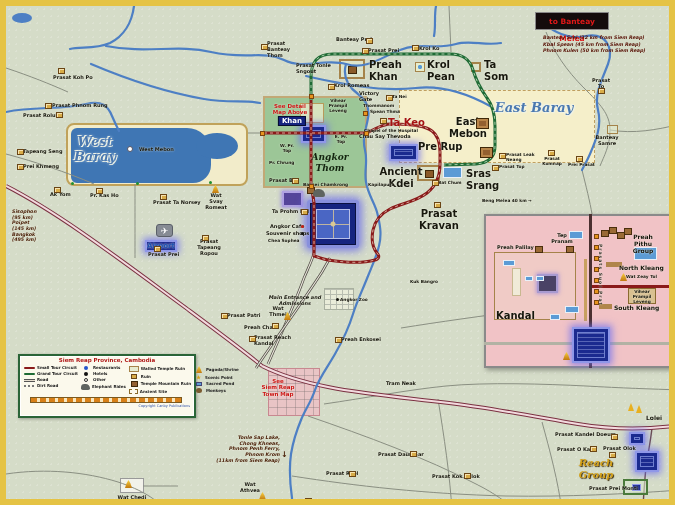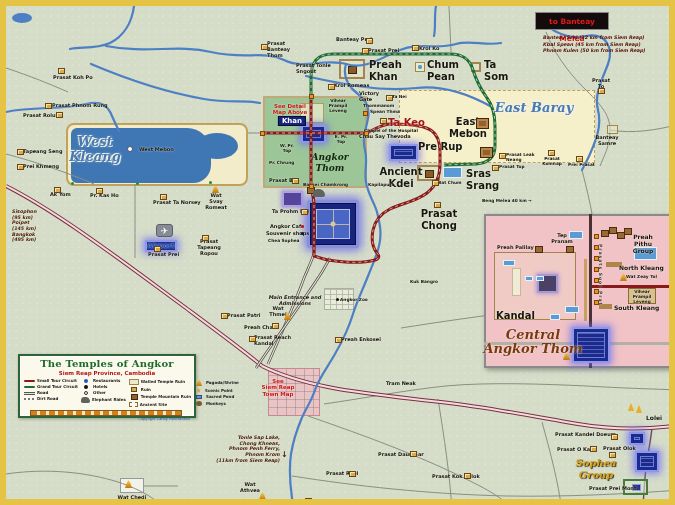--- a/index.html
+++ b/index.html
@@ -212,50 +212,48 @@
     <div class="st blue" style="left:629px;top:445px;width:24px;height:21px">
         <i></i>
       </div>
     <div class="st" style="left:617px;top:473px;width:25px;height:16px;border:2px solid #4a7a3a;background:rgba(215,230,205,.6)">
       <div class="st" style="left:7px;top:3px;width:9px;height:7px;background:#1b2a8f;border:1px solid #8f97e8"></div>
     </div>
   </div>
 
   <div id="markers" class="lay lay3">
       <div class="lbl region ctr" style="left: 89px; top: 128px;">West
-Kleang</div>
+Baray</div>
       <div class="lbl region ctr" style="left: 528px; top: 94px;">East Baray</div>
       <div class="lbl thom ctr" style="left: 324px; top: 146px;">Angkor
 Thom</div>
-      <div class="lbl script ctr" style="left: 527px; top: 322px;">Central
-Angkor Thom</div>
-      <div class="lbl goldscript ctr" style="left: 590px; top: 451px;">Sophea
+      <div class="lbl goldscript ctr" style="left: 590px; top: 451px;">Reach
 Group</div>
       <div class="lbl chip ctr" style="left: 286px; top: 110px;">Khan</div>
       <div class="lbl red ctr" style="left: 284px; top: 97px;">See Detail
 Map Above</div>
       <div class="lbl red ctr" style="left: 272px; top: 372px;">See
 Siem Reap
 Town Map</div>
       <div class="lbl redbold" style="left: 382px; top: 111px;">Ta Keo</div>
       <div class="lbl bold" style="left: 363px; top: 53px;">Preah
 Khan</div>
-      <div class="lbl bold" style="left: 421px; top: 53px;">Chum
+      <div class="lbl bold" style="left: 421px; top: 53px;">Krol
 Pean</div>
       <div class="lbl bold" style="left: 478px; top: 53px;">Ta
 Som</div>
       <div class="lbl bold ctr" style="left: 462px; top: 110px;">East
 Mebon</div>
       <div class="lbl bold" style="left: 412px; top: 135px;">Pre Rup</div>
       <div class="lbl bold ctr" style="left: 395px; top: 160px;">Ancient
 Kdei</div>
       <div class="lbl bold" style="left: 460px; top: 162px;">Sras
 Srang</div>
       <div class="lbl bold ctr" style="left: 433px; top: 202px;">Prasat
-Chong</div>
+Kravan</div>
       <div class="lbl bold6" style="left: 640px; top: 408px;">Lolei</div>
       <div class="lbl blue" style="left: 139px; top: 234px;">Airport</div>
       <div class="lbl t5" style="left: 133px; top: 141px;">West Mebon</div>
       <div class="lbl t5" style="left: 290px; top: 57px;">Prasat Tonle
 Sngout</div>
       <div class="lbl t5" style="left: 261px; top: 35px;">Prasat
 Banteay
 Thom</div>
       <div class="lbl t5" style="left: 330px; top: 31px;">Banteay Prei</div>
       <div class="lbl t5" style="left: 362px; top: 42px;">Prasat Prei</div>
@@ -440,21 +438,20 @@
   <div id="flag" class="st">
     <span>to Banteay Melea</span>
   </div>
   <div id="flag-notes" class="st">
       <div class="fnote">Banteay Srei (32 km from Siem Reap)</div>
       <div class="fnote">Kbal Spean (45 km from Siem Reap)</div>
       <div class="fnote">Phnom Kulen (50 km from Siem Reap)</div>
     </div>
 
   <div id="legend" class="st">
-    <div class="lt">The Temples of Angkor</div>
     <div class="ls">Siem Reap Province, Cambodia</div>
     <div id="legend-items">
         <div class="lcol">
           <div class="lrow">
             <span class="lsw sw-line-red"></span>
             <span class="txt">Small Tour Circuit</span>
           </div>
           <div class="lrow">
             <span class="lsw sw-line-green"></span>
             <span class="txt">Grand Tour Circuit</span>

